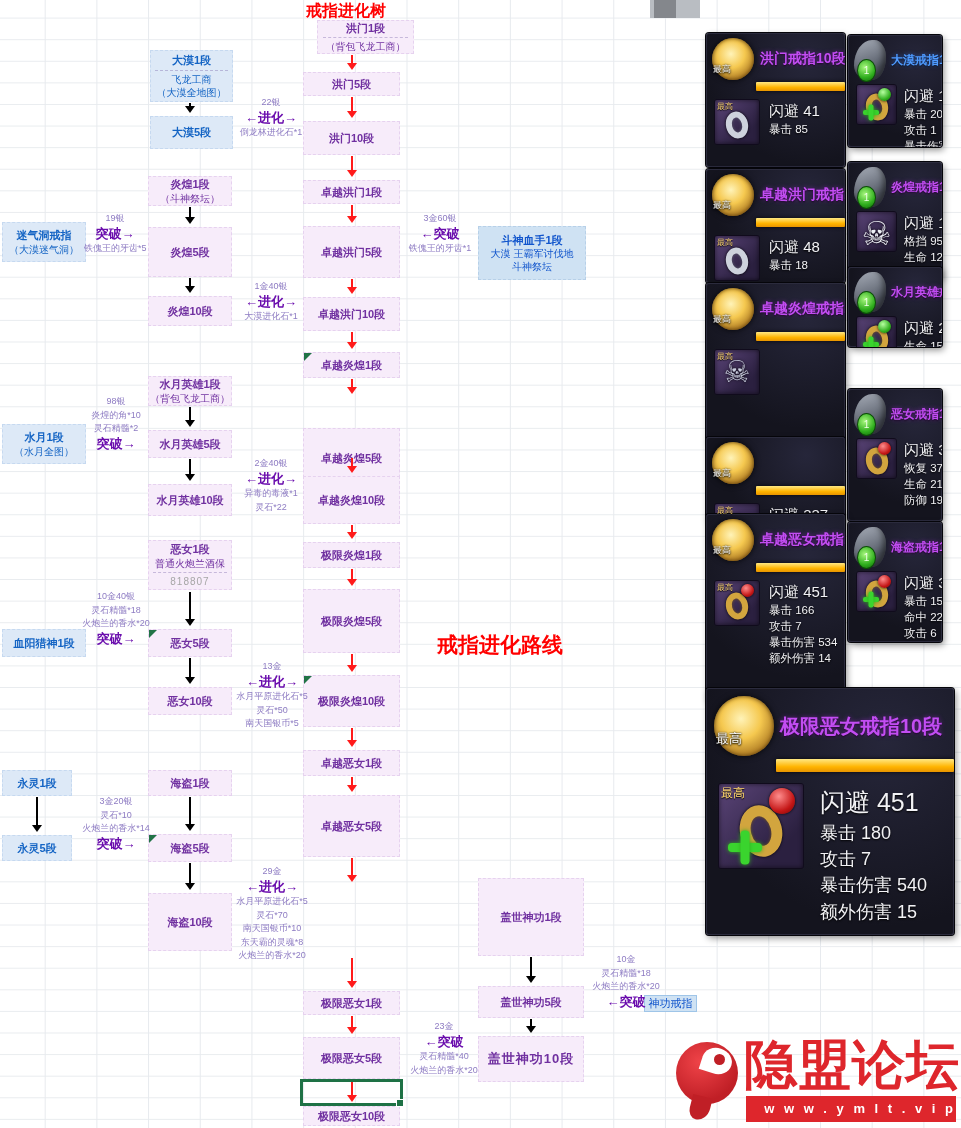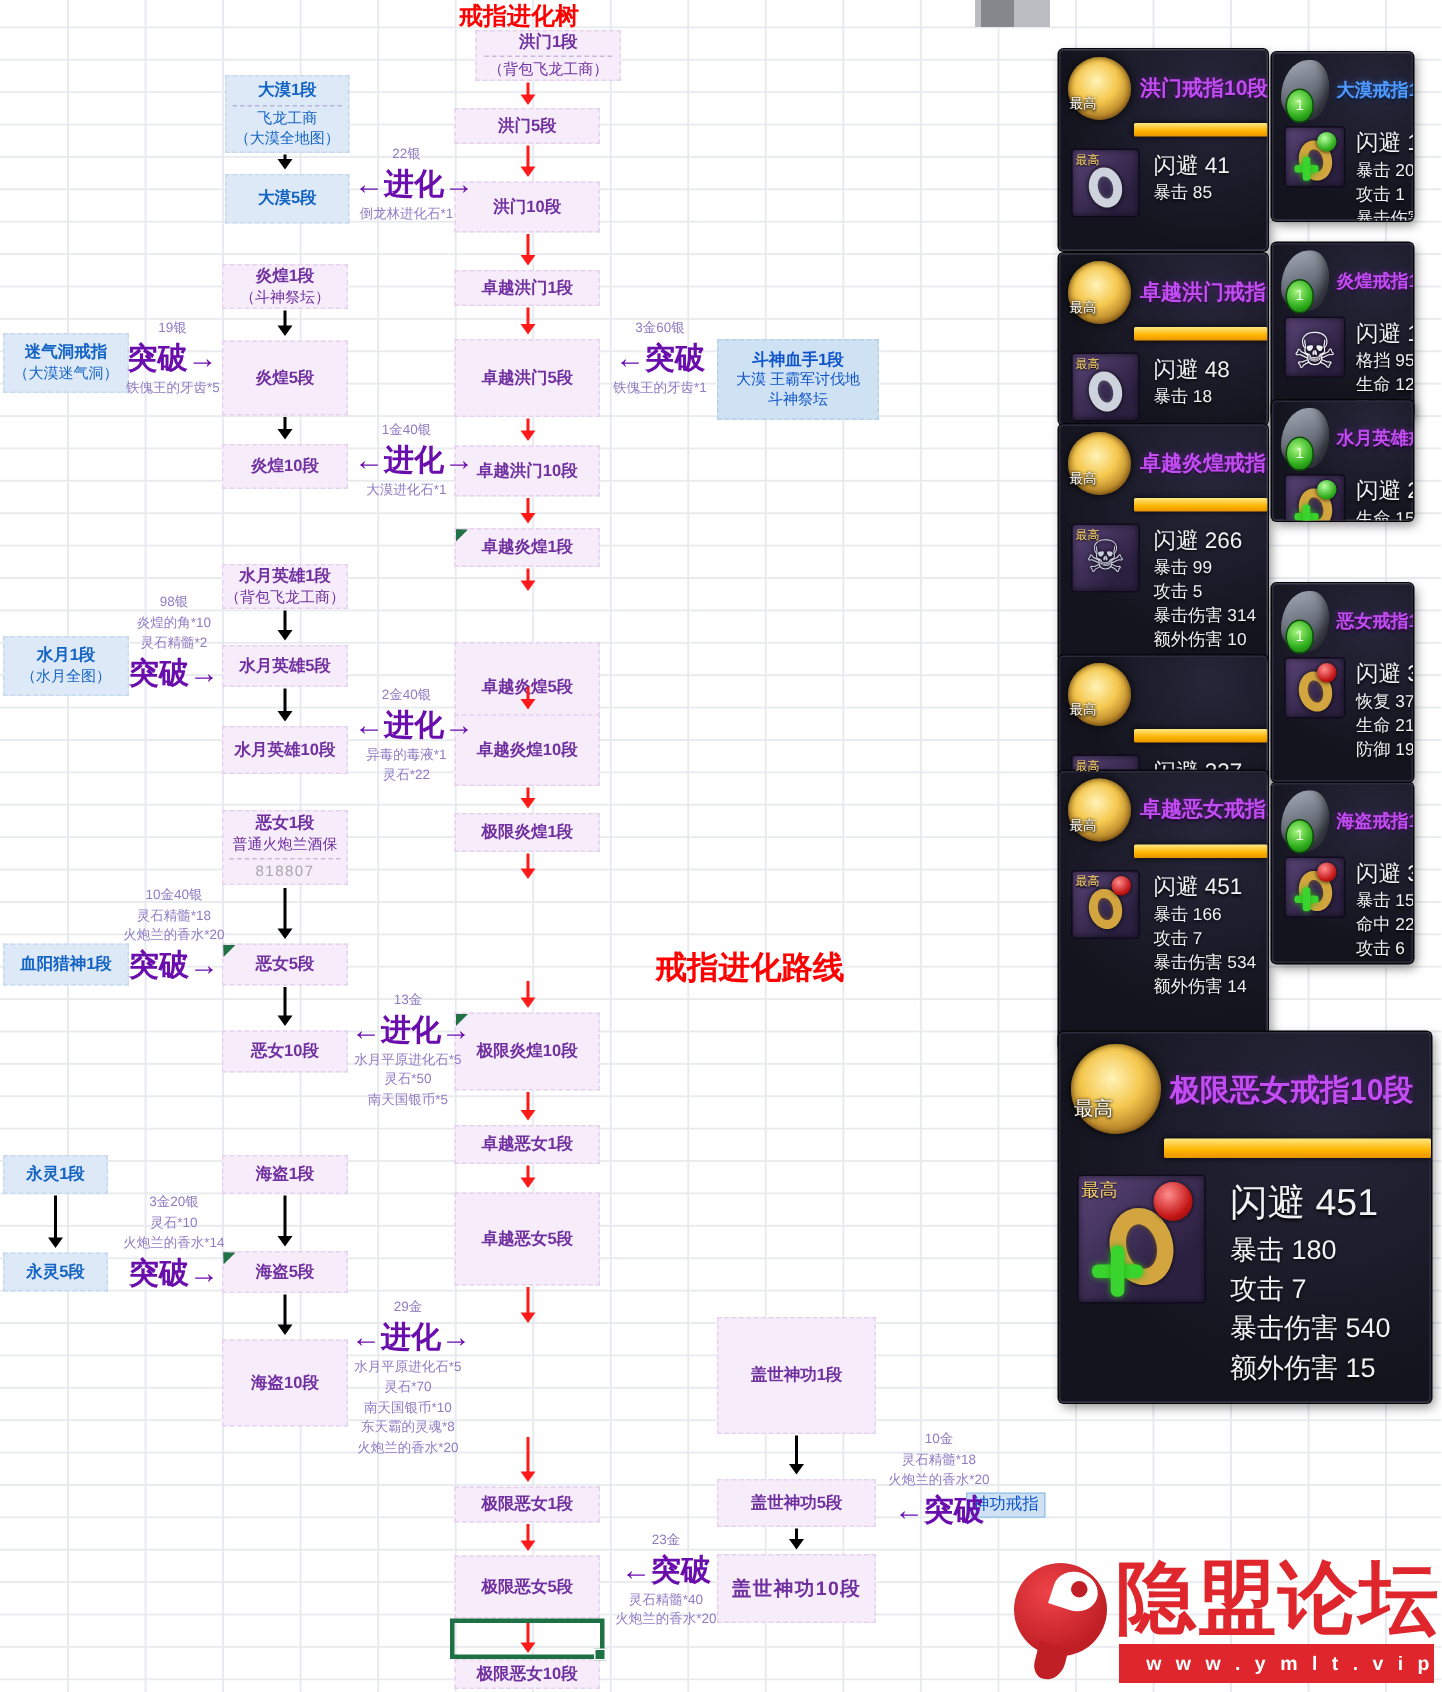--- a/index.html
+++ b/index.html
@@ -20,21 +20,21 @@
   .bigl .fbl{font-size:13px;letter-spacing:1px;}
   .fbl{width:100%;}
   .fbp{width:100%;font-weight:normal;font-size:10px;}
   .fbn{width:92%;font-weight:normal;font-size:10px;border-top:1px dashed rgba(110,90,160,.35);margin-top:2px;padding-top:2px;}
   .fbc{width:92%;font-weight:normal;font-size:10px;color:#a6a6a6;border-top:1px dashed rgba(110,90,160,.35);margin-top:2px;padding-top:2px;letter-spacing:1px;}
   .tri::before{content:'';position:absolute;top:0;left:0;border:4px solid transparent;border-top-color:#217346;border-left-color:#217346;}
   .arr{position:absolute;width:12px;display:flex;flex-direction:column;align-items:center;}
   .as{width:0;border-left:2px solid #000;}
   .ah{width:0;height:0;border:5px solid transparent;border-top-width:7px;border-bottom:none;margin-top:-1px;}
   .trans{position:absolute;text-align:center;}
-  .tword{font-size:20px;font-weight:bold;color:#6a0dad;line-height:1.3;white-space:nowrap;}
+  .tword{font-size:13px;font-weight:bold;color:#6a0dad;line-height:1.3;white-space:nowrap;}
   .cost{font-size:9px;color:#8e7cc3;line-height:1.5;white-space:nowrap;}
   .sheet-title{position:absolute;left:306px;top:1px;width:100px;font-size:16px;font-weight:bold;color:#ff0000;z-index:2;white-space:nowrap;}
   .route-title{position:absolute;left:437px;top:631px;font-size:21px;font-weight:bold;color:#ff0000;z-index:2;white-space:nowrap;}
   .selbox{position:absolute;left:300px;top:1079px;width:103px;height:27px;border:3px solid #1e7145;z-index:3;}
   .selbox::after{content:'';position:absolute;right:-4px;bottom:-4px;width:6px;height:6px;background:#1e7145;border:1px solid #fff;}
   .uifrag{position:absolute;left:650px;top:0;width:50px;height:18px;background:#b9bdc2;z-index:2;}
   .uifrag::after{content:'';position:absolute;left:4px;top:0;width:22px;height:18px;background:#84878c;}
   
   #tooltip-layer{position:absolute;inset:0;z-index:5;}
   .card{position:absolute;color:#eee;border-radius:3px;overflow:hidden;
@@ -204,20 +204,23 @@
       </div>
       <div class="fbox lav" style="left: 303px; top: 397px; width: 97px; height: 60px; margin-top: 31px;">
         <div class="fbl">卓越炎煌5段</div>
       </div>
       <div class="fbox lav" style="left: 303px; top: 476px; width: 97px; height: 48px;">
         <div class="fbl">卓越炎煌10段</div>
       </div>
       <div class="fbox lav" style="left: 303px; top: 542px; width: 97px; height: 26px;">
         <div class="fbl">极限炎煌1段</div>
       </div>
+      <div class="fbox lav" style="left: 303px; top: 589px; width: 97px; height: 64px;">
+        <div class="fbl">极限炎煌5段</div>
+      </div>
       <div class="fbox lav tri" style="left: 303px; top: 675px; width: 97px; height: 52px;">
         <div class="fbl">极限炎煌10段</div>
       </div>
       <div class="fbox lav" style="left: 303px; top: 750px; width: 97px; height: 26px;">
         <div class="fbl">卓越恶女1段</div>
       </div>
       <div class="fbox lav" style="left: 303px; top: 795px; width: 97px; height: 62px;">
         <div class="fbl">卓越恶女5段</div>
       </div>
       <div class="fbox lav" style="left: 303px; top: 991px; width: 97px; height: 24px;">
@@ -516,27 +519,20 @@
           <div class="medal">
             <span>最高</span>
           </div>
           <div class="ctitle">卓越炎煌戒指10段</div>
         </div>
         <div class="cbar"></div>
         <div class="cbody">
           <div class="tile">
             <span class="badge">最高</span>
             <span class="skull">☠</span>
-          </div>
-          <div class="stats">
-            <div class="s0">闪避 266</div>
-            <div>暴击 99</div>
-            <div>攻击 5</div>
-            <div>暴击伤害 314</div>
-            <div>额外伤害 10</div>
           </div>
         </div>
       </div>
       <div class="card smallt" style="left: 848px; top: 267px; width: 94px; height: 80px;">
         <div class="hdr">
           <div class="statue">
             <span class="ggem">1</span>
           </div>
           <div class="ctitle">水月英雄戒指1段</div>
         </div>

